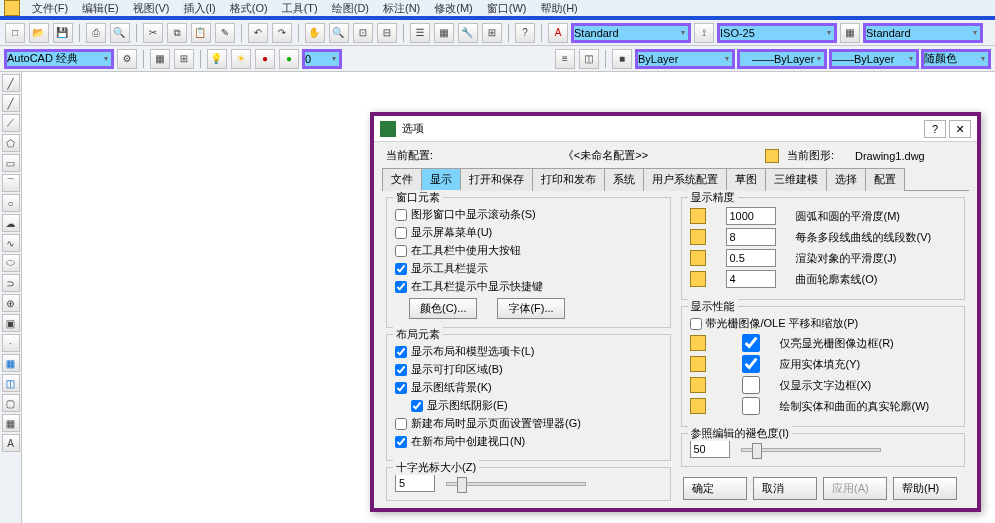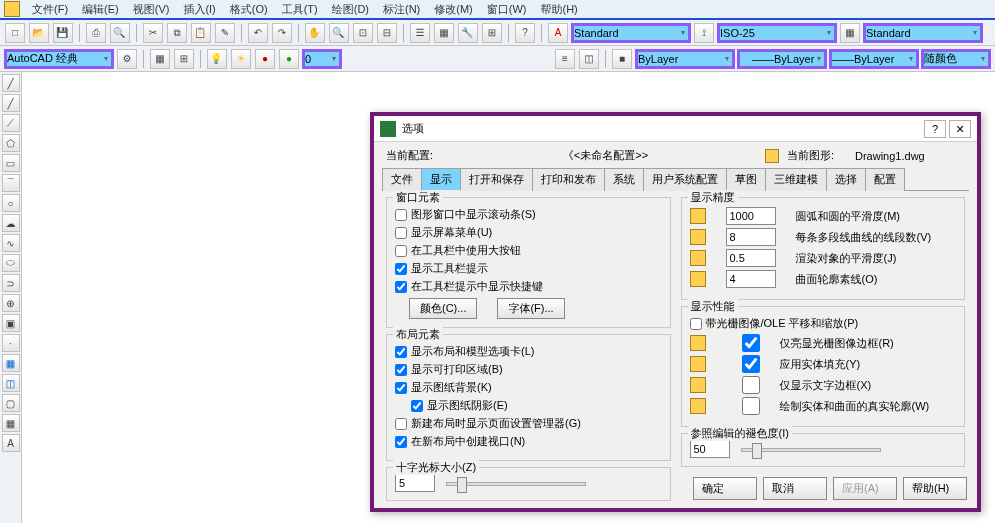--- a/index.html
+++ b/index.html
@@ -1,17 +1,17 @@
 <!DOCTYPE html>
 <html><head>
 <meta charset="utf-8">
 <style>
 *{box-sizing:border-box;margin:0;padding:0;font-family:"Microsoft YaHei","SimSun",sans-serif;font-size:11px}
 body{background:#fff;width:995px;height:523px;overflow:hidden;position:relative}
-.menubar{background:#e8f0f8;height:20px;display:flex;align-items:center;padding-left:4px;gap:2px;border-bottom:2px solid #1d4ed8}
+.menubar{background:#e8f0f8;height:20px;display:flex;align-items:center;padding-left:4px;gap:2px;border-bottom:4px solid #1d4ed8}
 .menubar .ico{width:16px;height:16px;background:#ffd050;border:1px solid #a08020;margin-right:4px}
 .menubar span{padding:2px 6px;color:#333;cursor:pointer}
 .toolbar{background:#eef2f6;height:26px;display:flex;align-items:center;padding:0 4px;gap:2px;border-bottom:1px solid #c5c5c5}
 .tbtn{width:20px;height:20px;border:1px solid #c0c0c0;background:linear-gradient(#fff,#e4e4e4);margin:0 1px;display:flex;align-items:center;justify-content:center;font-size:10px;color:#444}
 .tsep{width:1px;height:18px;background:#b0b0b0;margin:0 3px}
 .dd{height:20px;border:3px solid #8b5cf6;background:#7dd3fc;display:flex;align-items:center;padding:0 0;min-width:80px;position:relative}
 .dd::after{content:"▾";position:absolute;right:3px;color:#666;font-size:8px}
 .workarea{position:absolute;top:72px;left:22px;right:0;bottom:0;background:#fff}
 .sidetool{position:absolute;top:72px;left:0;width:22px;bottom:0;background:#eef2f6;border-right:1px solid #c5c5c5;display:flex;flex-direction:column;padding-top:2px;gap:2px;align-items:center}
 .sidetool .tbtn{width:18px;height:18px}
@@ -33,21 +33,21 @@
 .chk{display:flex;align-items:center;gap:4px;margin:3px 0}
 .chk input{width:12px;height:12px}
 .btn{padding:2px 10px;border:1px solid #888;background:linear-gradient(#fff,#e4e4e4);min-width:60px;text-align:left;display:inline-block}
 .numrow{display:flex;align-items:center;gap:20px;margin:3px 0}
 .numrow .ico{width:16px;height:16px;background:#ffd050;border:1px solid #a08020}
 .numrow input{width:50px;height:18px;border:1px solid #888;padding:0 3px}
 .slider-row{margin-top:4px}
 .slider-row input[type=text]{width:40px;height:18px;border:1px solid #888;padding:0 3px}
 .slider{display:inline-block;width:140px;height:4px;background:#ddd;border:1px solid #aaa;vertical-align:middle;margin-left:8px;position:relative}
 .slider::before{content:"";position:absolute;width:8px;height:14px;background:#e8e8e8;border:1px solid #888;top:-6px;left:10px}
-.dlg-foot{position:absolute;bottom:8px;right:10px;display:flex;gap:6px}
+.dlg-foot{position:absolute;bottom:8px;right:20px;display:flex;gap:6px}
 .dlg-foot .btn{min-width:64px;padding:3px 8px}
 </style>
 </head>
 <body>
 
 <div class="menubar">
   <div class="ico"></div>
   <span>文件(F)</span>
   <span>编辑(E)</span>
   <span>视图(V)</span>

